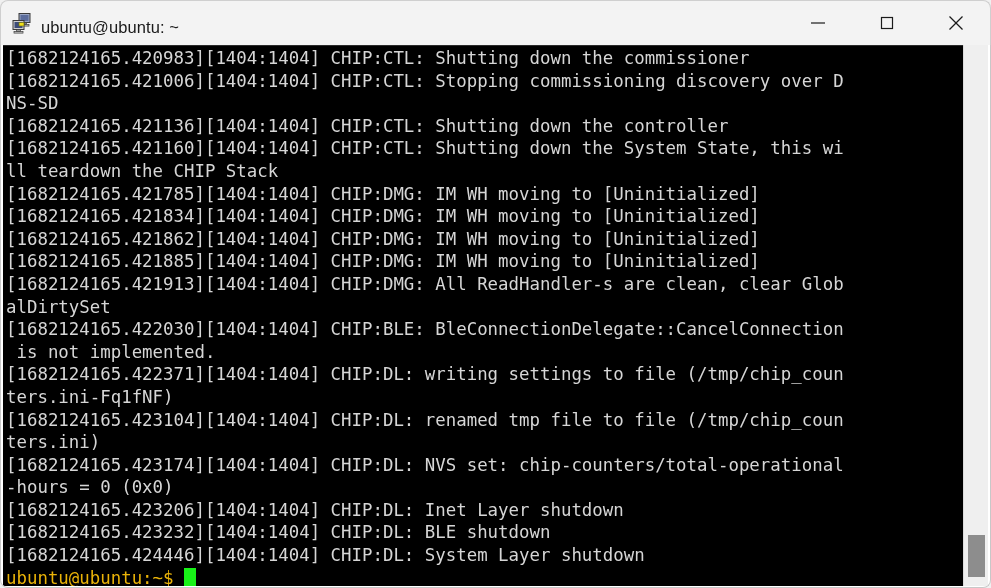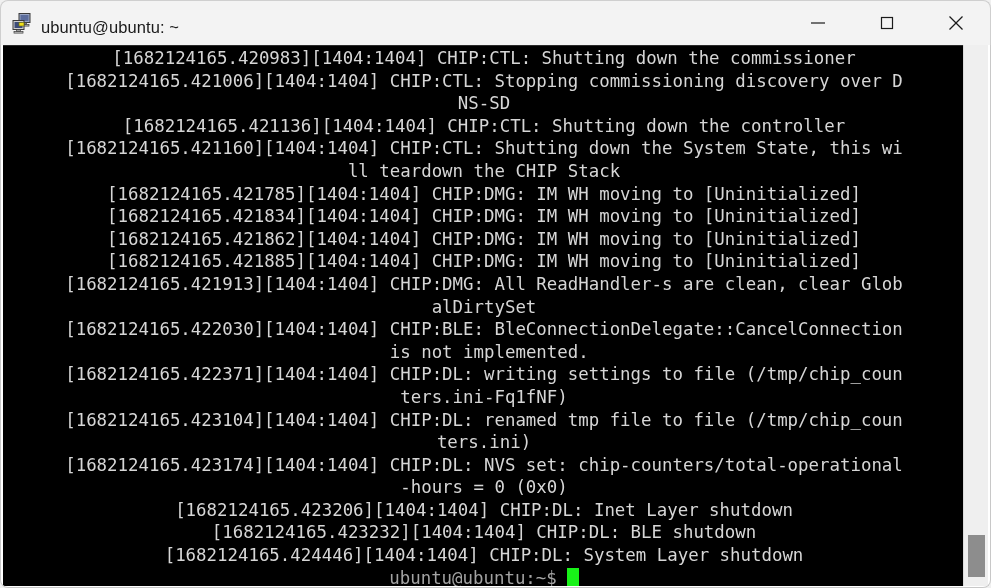--- a/index.html
+++ b/index.html
@@ -108,28 +108,27 @@
     position: absolute;
     left: 3px;
     top: 1px;
     width: 956px;
     font-family: "DejaVu Sans Mono", "Liberation Mono", monospace;
     font-size: 17.4px;
     line-height: 22.6px;
     color: #d6d6d6;
     white-space: pre;
     letter-spacing: 0px;
-    text-align: center;
   }
   .tline {
     height: 22.6px;
     white-space: pre;
   }
   .prompt {
-    color: #a3a3a3;
+    color: #eab308;
   }
   .cursor {
     display: inline-block;
     width: 11.5px;
     height: 19px;
     background: #18f218;
     vertical-align: -3px;
   }
 
   

